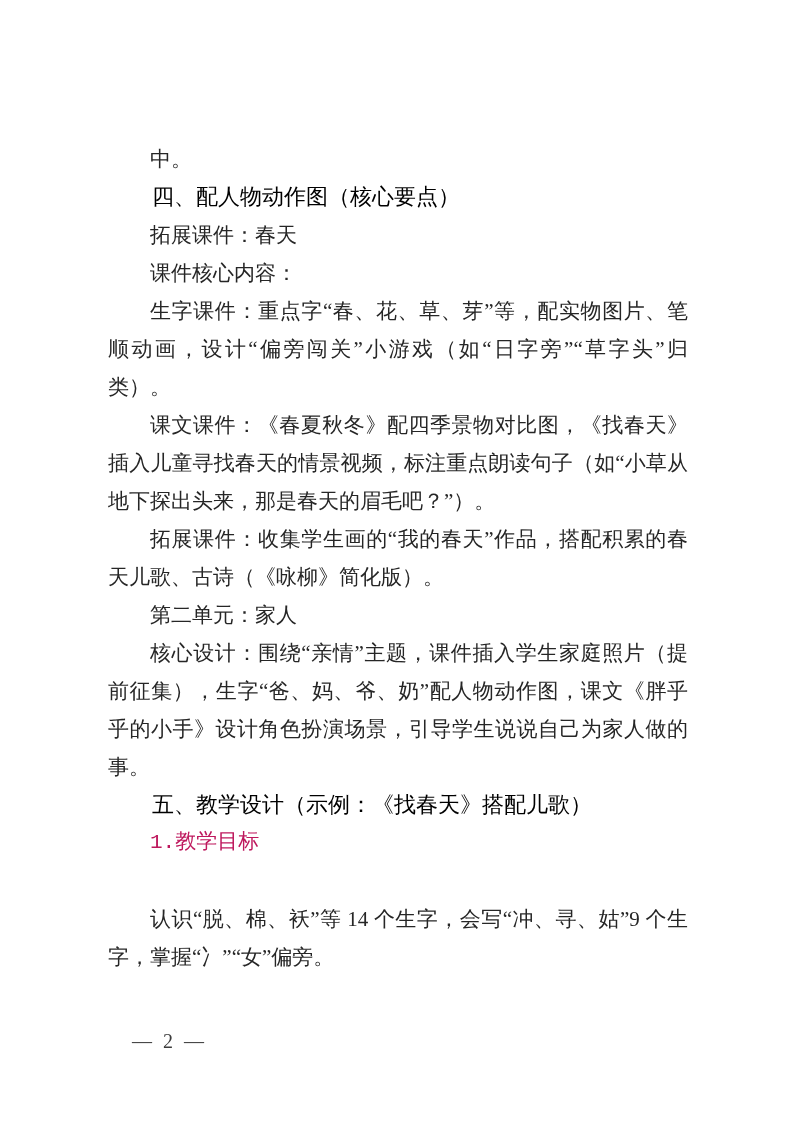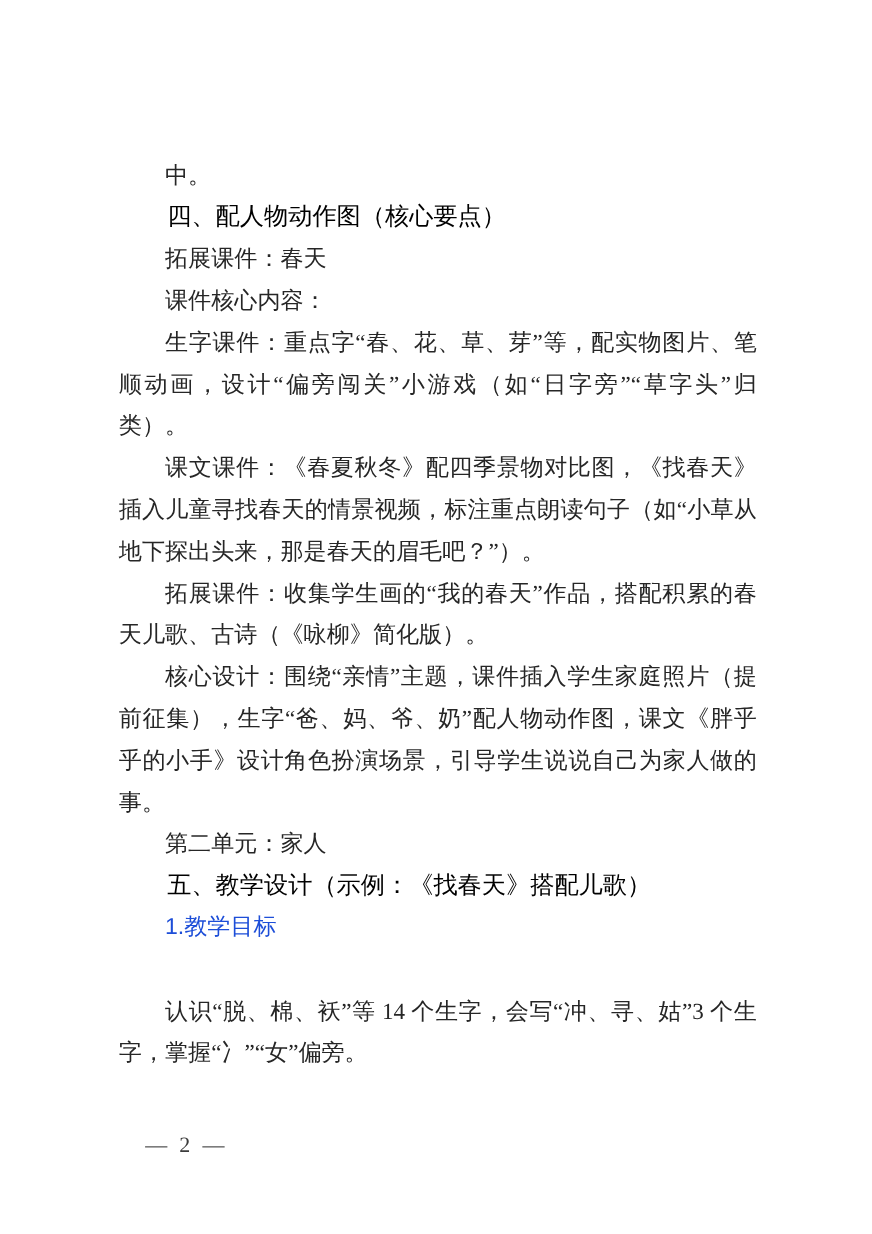--- a/index.html
+++ b/index.html
@@ -33,23 +33,23 @@
     font-weight: normal;
   }
   .noindent { text-indent: 0; }
   .heading {
     font-family: "Liberation Sans", "DejaVu Sans", sans-serif;
     font-weight: bold;
     color: #000000;
     font-size: 22px !important;
   }
   .subheading {
-    font-family: Liberation Sans, sans-serif;
+    font-family: Liberation Mono, monospace;
     font-weight: bold;
-    color: #1d4ed8;
+    color: #be185d;
     font-size: 21px !important;
   }
   .spacer { height: 38px; }
   .footer {
     position: absolute;
     left: 132px;
     top: 1026px;
     font-size: 20px;
     line-height: 30px;
     color: #3c3c3c;
@@ -71,30 +71,30 @@
 
     <p>课件核心内容：</p>
 
 
     <p>生字课件：重点字“春、花、草、芽”等，配实物图片、笔顺动画，设计“偏旁闯关”小游戏（如“日字旁”“草字头”归类）。</p>
 
     <p>课文课件：《春夏秋冬》配四季景物对比图，《找春天》插入儿童寻找春天的情景视频，标注重点朗读句子（如“小草从地下探出头来，那是春天的眉毛吧？”）。</p>
 
     <p>拓展课件：收集学生画的“我的春天”作品，搭配积累的春天儿歌、古诗（《咏柳》简化版）。</p>
 
+    <p>第二单元：家人</p>
+
     <p>核心设计：围绕“亲情”主题，课件插入学生家庭照片（提前征集），生字“爸、妈、爷、奶”配人物动作图，课文《胖乎乎的小手》设计角色扮演场景，引导学生说说自己为家人做的事。</p>
-
-    <p>第二单元：家人</p>
 
     <h2 class="heading">五、教学设计（示例：《找春天》搭配儿歌）</h2>
 
     <h3 class="subheading">1.教学目标</h3>
 
     <div class="spacer"></div>
 
-    <p>认识“脱、棉、袄”等 14 个生字，会写“冲、寻、姑”3 个生字，掌握“冫”“女”偏旁。</p>
+    <p>认识“脱、棉、袄”等 14 个生字，会写“冲、寻、姑”9 个生字，掌握“冫”“女”偏旁。</p>
 
   </div>
 
   <div class="footer">
     <span>— 2 —</span>
   </div>
 </div>
 
 </body></html>

